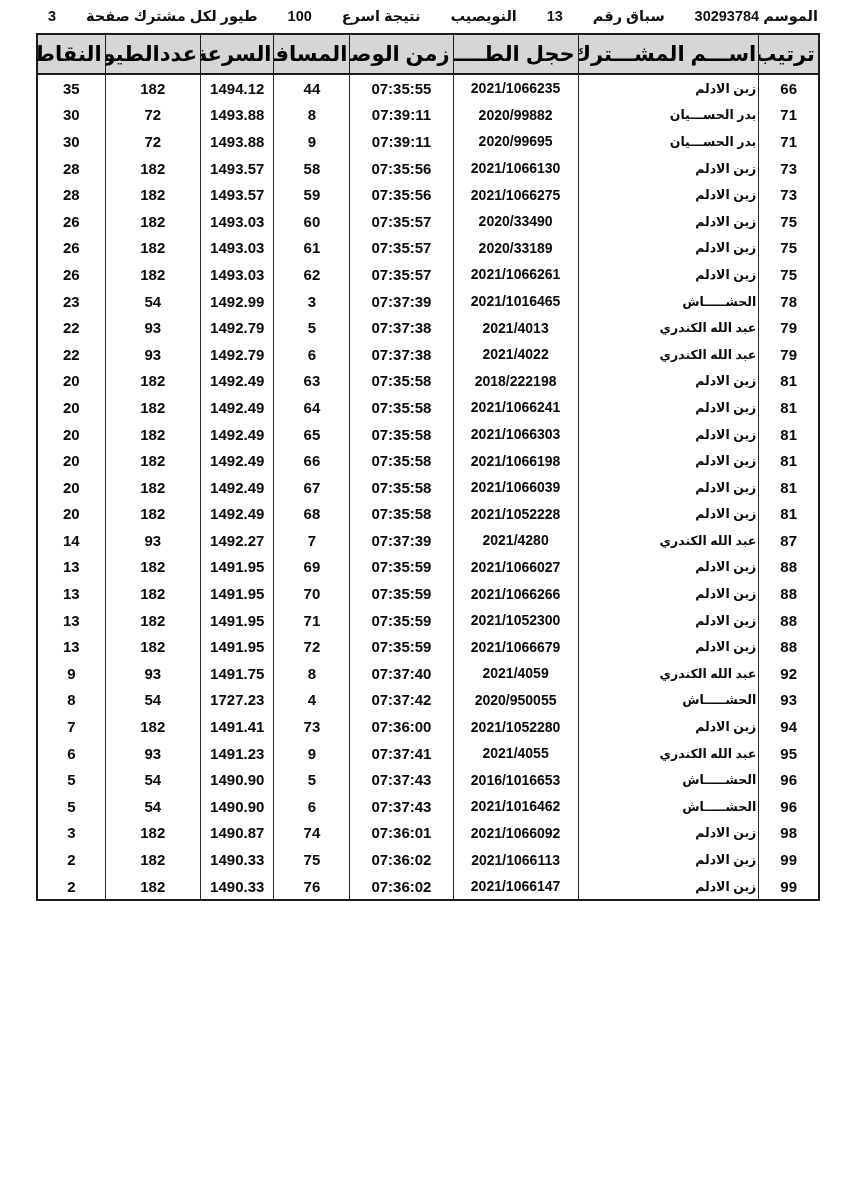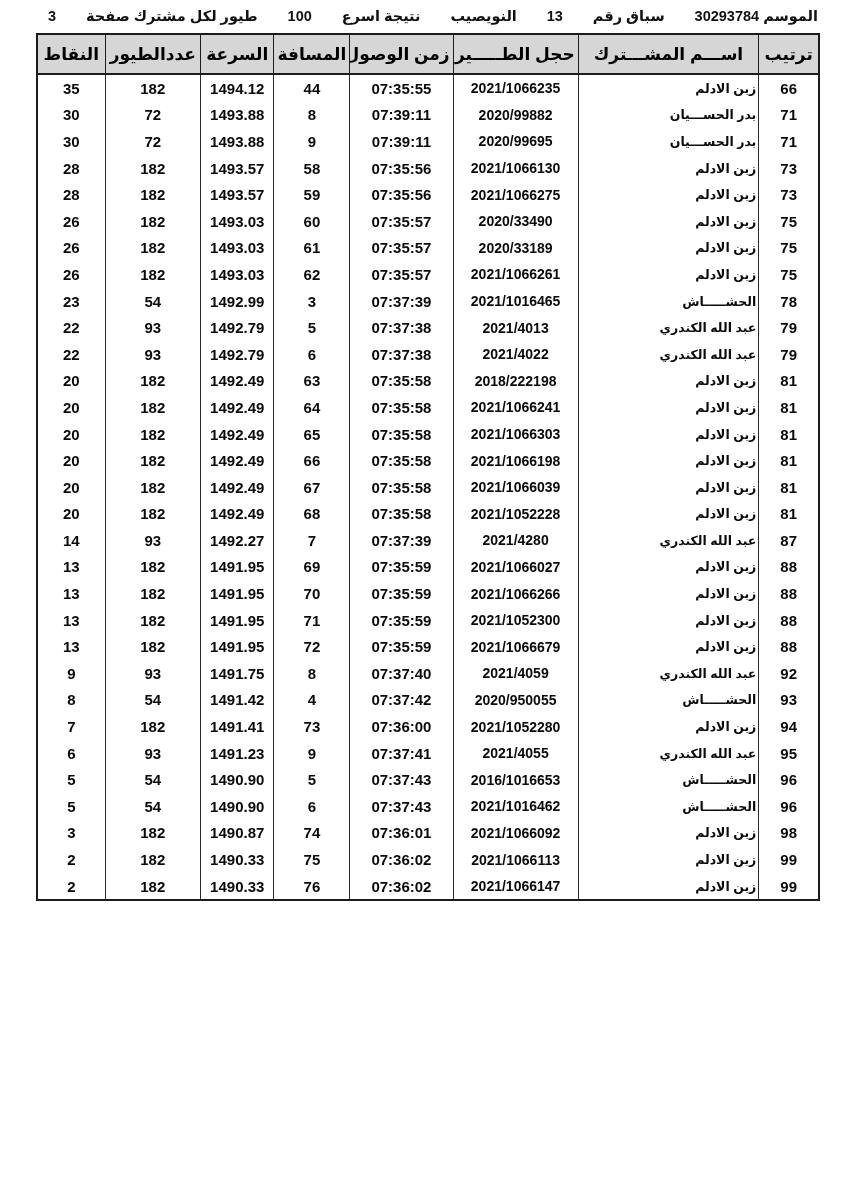--- a/index.html
+++ b/index.html
@@ -33,21 +33,21 @@
     border-collapse:collapse;
     table-layout:fixed;
     border:2px solid #1c1c1c;
   }
   thead th{
     background:#d6d6d6;
     border:1px solid #1c1c1c;
     border-bottom:2px solid #1c1c1c;
     height:38px;
     padding:0 3px;
-    font-size:17px;
+    font-size:21px;
     font-weight:bold;
     color:#000000;
     text-align:center;
     white-space:nowrap;
     overflow:hidden;
     margin-top:8px;
   }
   tbody td{
     border-left:1px solid #2a2a2a;
     border-right:1px solid #2a2a2a;
@@ -350,21 +350,21 @@
           <td class="speed-cell">1491.75</td>
           <td class="birds-cell">93</td>
           <td class="pts-cell">9</td>
         </tr>
         <tr>
           <td class="rank-cell">93</td>
           <td class="name-cell">الحشـــــاش</td>
           <td class="ring-cell">2020/950055</td>
           <td class="time-cell">07:37:42</td>
           <td class="dist-cell">4</td>
-          <td class="speed-cell">1491.42</td>
+          <td class="speed-cell">1727.23</td>
           <td class="birds-cell">54</td>
           <td class="pts-cell">8</td>
         </tr>
         <tr>
           <td class="rank-cell">94</td>
           <td class="name-cell">زبن الادلم</td>
           <td class="ring-cell">2021/1052280</td>
           <td class="time-cell">07:36:00</td>
           <td class="dist-cell">73</td>
           <td class="speed-cell">1491.41</td>

